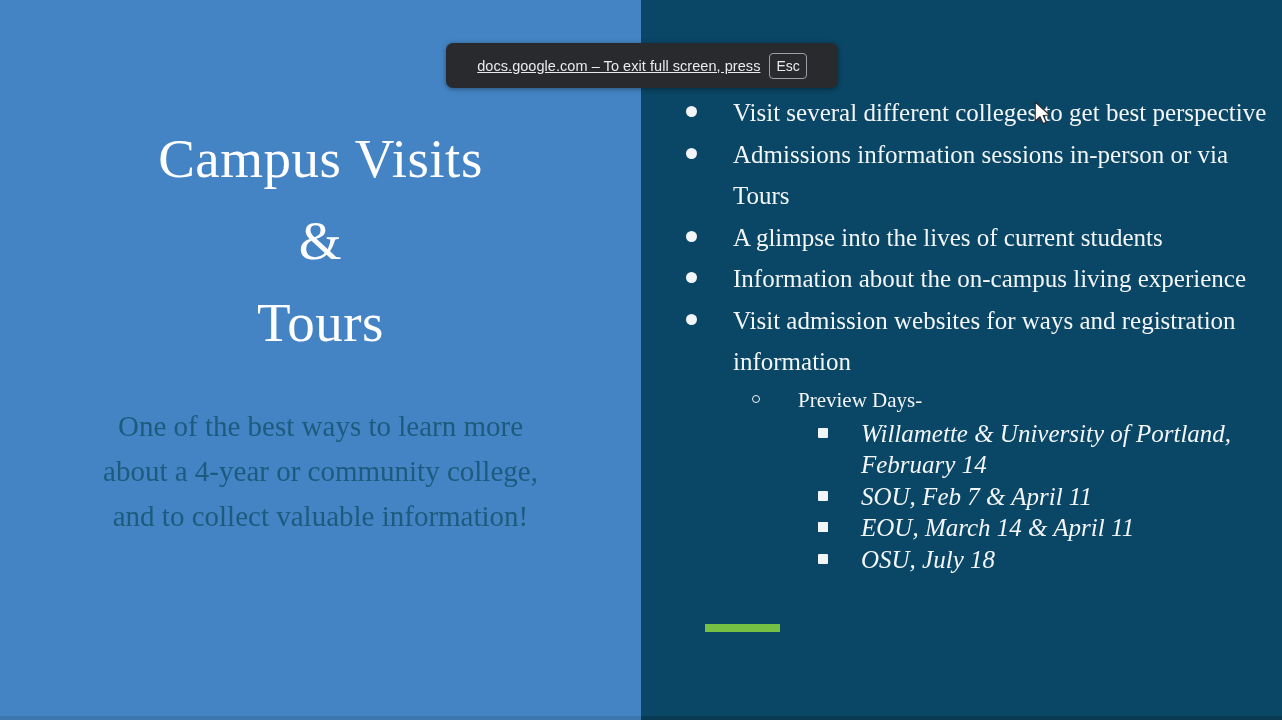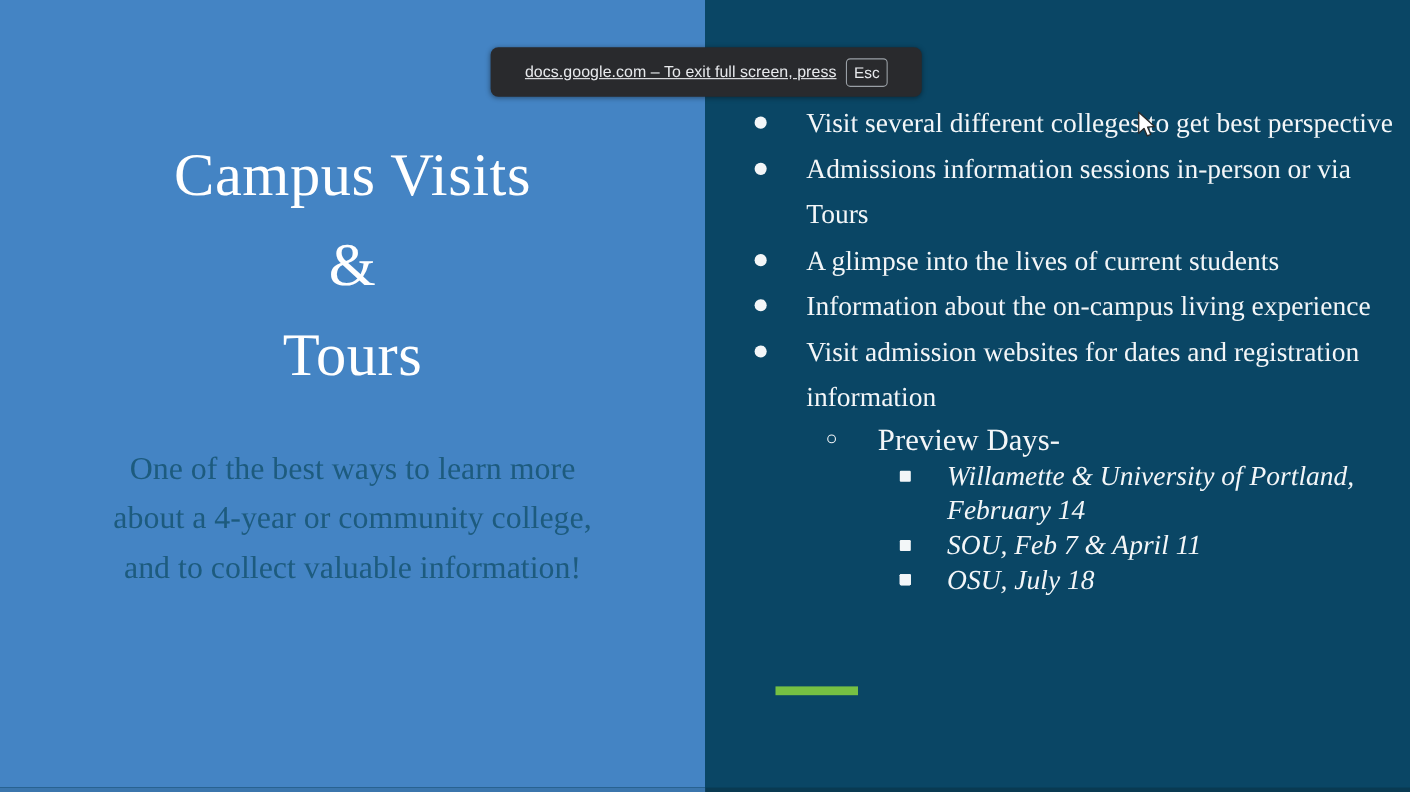--- a/index.html
+++ b/index.html
@@ -92,21 +92,21 @@
     top: 14px;
     width: 11px;
     height: 11px;
     border-radius: 50%;
     background: #f3f6f8;
   }
 
   
   .lvl2 {
     padding-left: 157px;
-    font-size: 28px;
+    font-size: 21px;
     line-height: 35px;
   }
   .lvl2 > .marker {
     position: absolute;
     left: 111px;
     top: 12px;
     width: 8px;
     height: 8px;
     border-radius: 50%;
     border: 1.6px solid #f3f6f8;
@@ -249,21 +249,21 @@
         <span class="bullet-text">A glimpse into the lives of current students</span>
       </div>
 
       <div class="bullet-item lvl1">
         <span class="marker"></span>
         <span class="bullet-text">Information about the on-campus living experience</span>
       </div>
 
       <div class="bullet-item lvl1">
         <span class="marker"></span>
-        <span class="bullet-text">Visit admission websites for dates and registration information</span>
+        <span class="bullet-text">Visit admission websites for ways and registration information</span>
       </div>
 
       <div class="bullet-item lvl2">
         <span class="marker"></span>
         <span class="bullet-text">Preview Days-</span>
       </div>
 
       <div class="bullet-item lvl3">
         <span class="marker"></span>
         <span class="bullet-text">Willamette &amp; University of Portland, February 14</span>
@@ -273,20 +273,21 @@
         <span class="marker"></span>
         <span class="bullet-text">SOU, Feb 7 &amp; April 11</span>
       </div>
 
       <div class="bullet-item lvl3">
         <span class="marker"></span>
       </div>
 
       <div class="bullet-item lvl3">
         <span class="marker"></span>
+        <span class="bullet-text">EOU, March 14 &amp; April 11</span>
       </div>
 
       <div class="bullet-item lvl3">
         <span class="marker"></span>
         <span class="bullet-text">OSU, July 18</span>
       </div>
 
     </div>
 
   </div>

